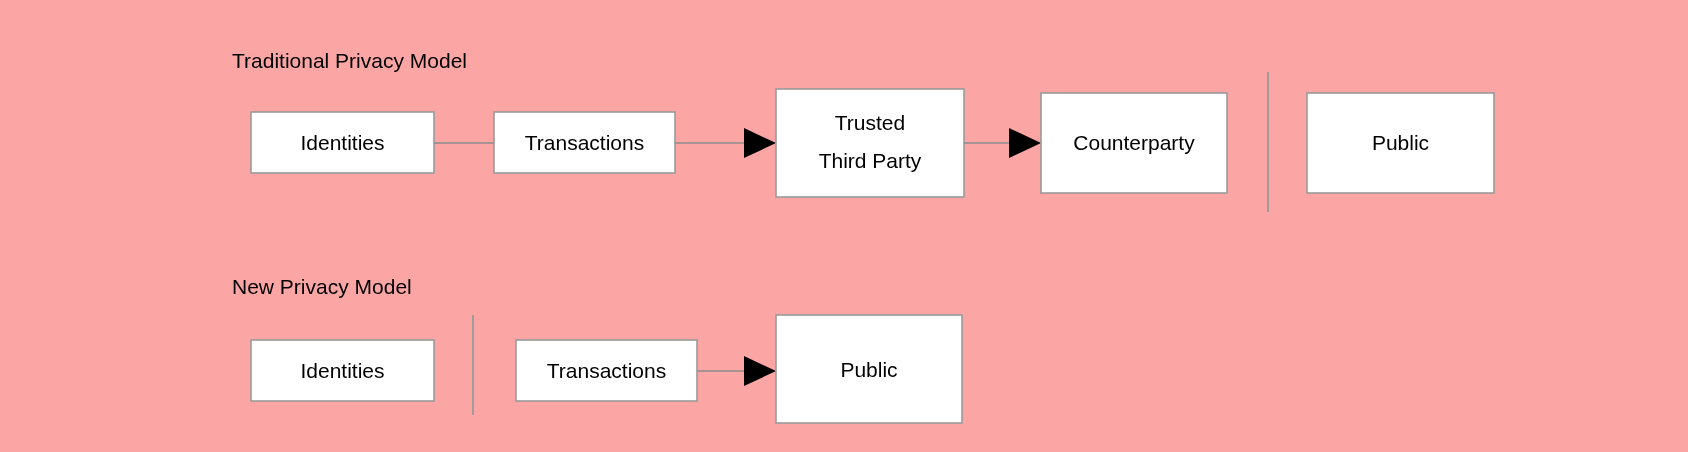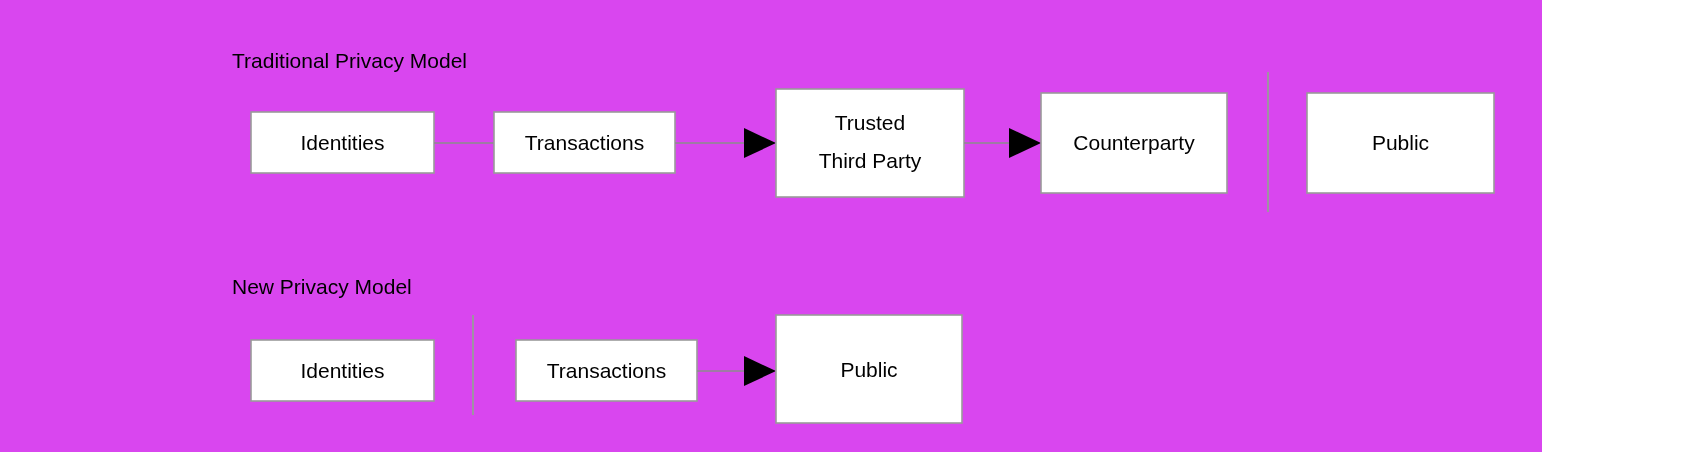--- a/index.html
+++ b/index.html
@@ -10,23 +10,23 @@
   }
   body {
     width: 1688px;
     height: 452px;
     font-family: "Liberation Sans", sans-serif;
     color: #000000;
     overflow: hidden;
   }
   #diagram-root {
     position: relative;
-    width: 1542px;
+    width: 1688px;
     height: 452px;
-    background: #d946ef;
+    background: #fca5a5;
   }
   svg#diagram-svg {
     display: block;
     width: 1688px;
     height: 452px;
   }
   .section-title {
     font-family: "Liberation Sans", sans-serif;
     font-size: 21px;
     fill: #000000;

